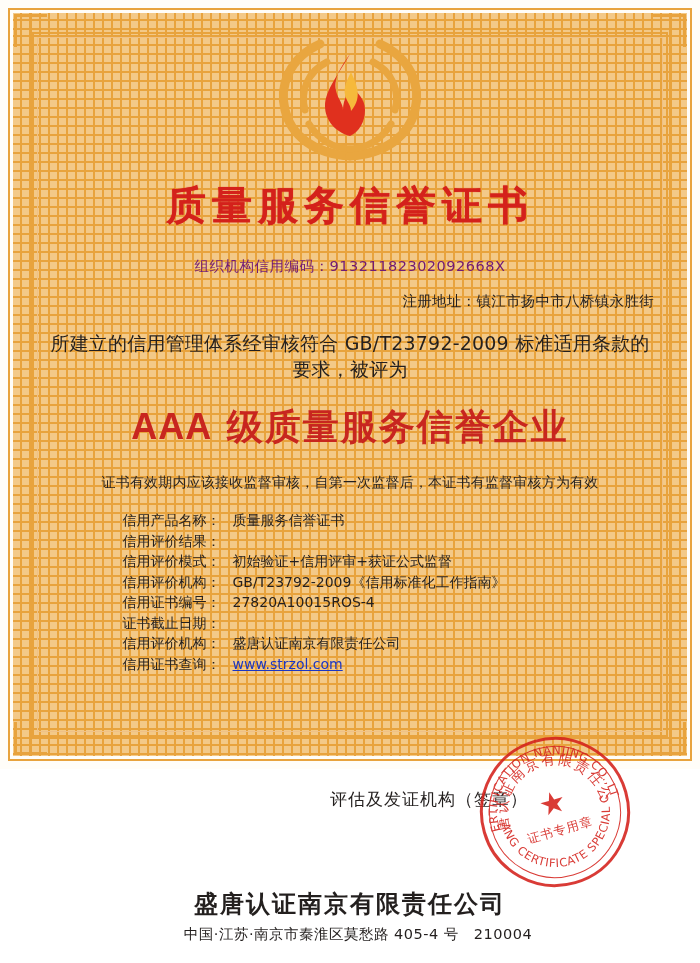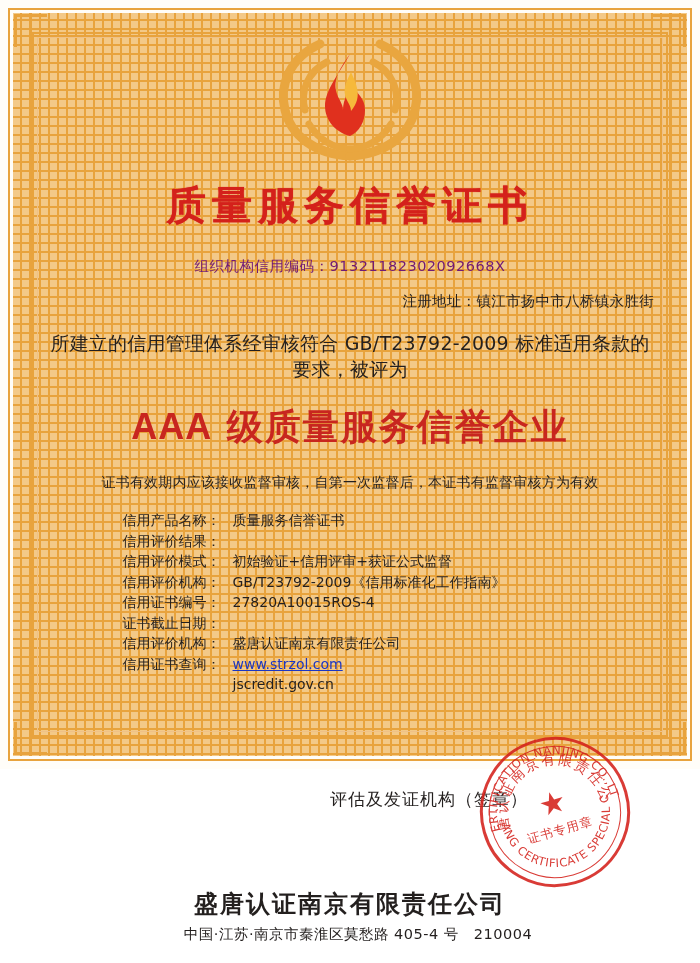--- a/index.html
+++ b/index.html
@@ -318,21 +318,20 @@
       <div class="row">
         <span class="lbl">信用评价机构：</span>
         <span class="val">盛唐认证南京有限责任公司</span>
       </div>
       <div class="row">
         <span class="lbl">信用证书查询：</span>
         <span class="val link">www.strzol.com</span>
       </div>
       <div class="row">
         <span class="lbl"></span>
-        <span class="val plainlink">jscredit.gov.cn</span>
       </div>
     </div>
 
   </div>
 
   <div class="issuer-line">评估及发证机构（签章）</div>
 
   <div class="seal">
     <div class="ring"></div>
     <div class="ring2"></div>

